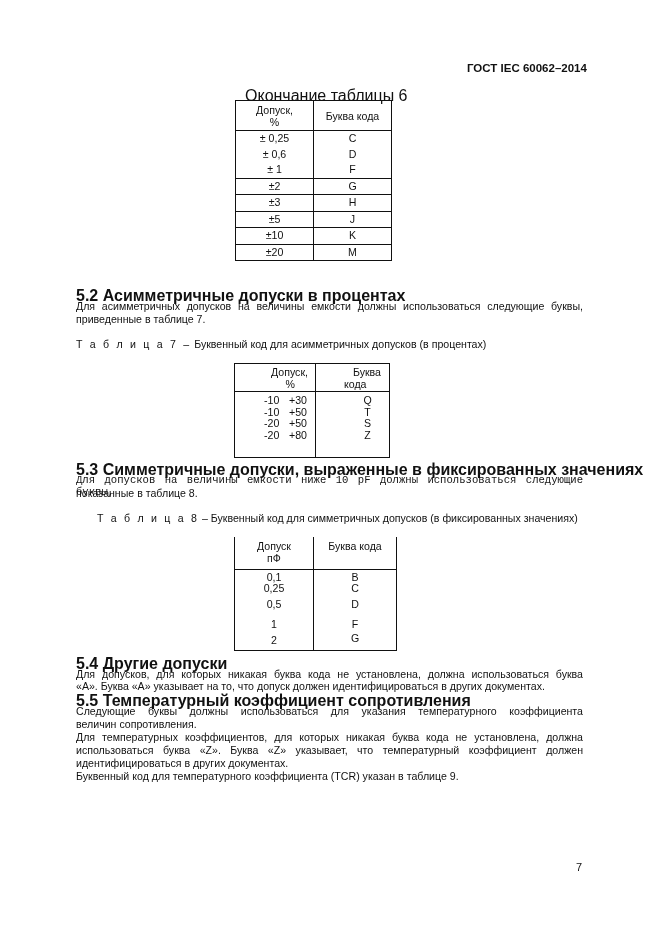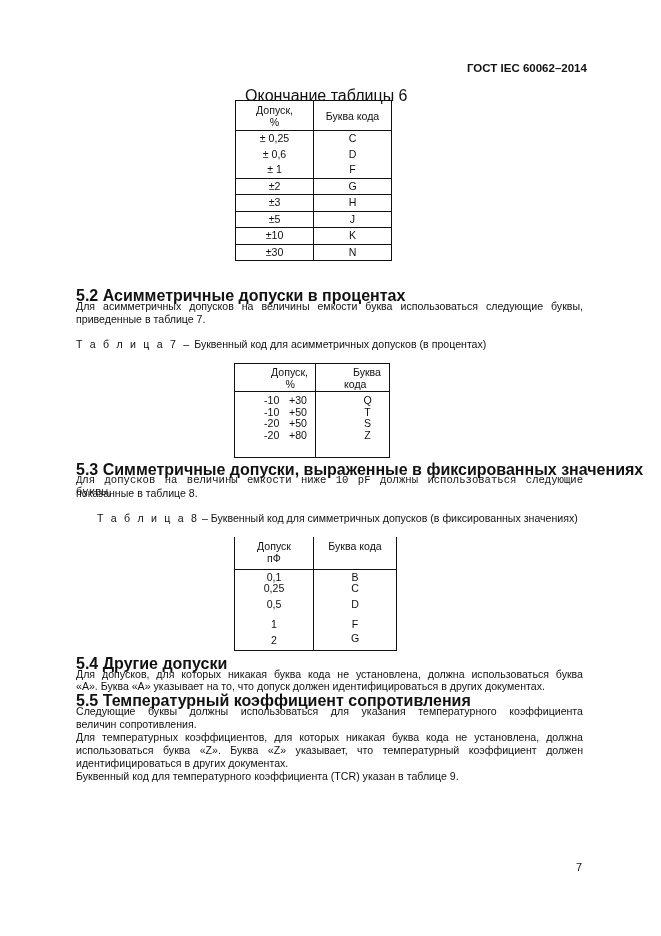--- a/index.html
+++ b/index.html
@@ -67,28 +67,28 @@
       </tr>
     <tr class="sep">
         <td class="c1">±5</td>
         <td>J</td>
       </tr>
     <tr class="sep">
         <td class="c1">±10</td>
         <td>K</td>
       </tr>
     <tr class="sep">
-        <td class="c1">±30</td>
-        <td>N</td>
+        <td class="c1">±20</td>
+        <td>M</td>
       </tr>
   </tbody>
 </table>
 
 <div class="abs heading" style="top:287px;">5.2  Асимметричные допуски в процентах</div>
-<div class="justify-line" style="left:76px; width:507px; top:300px;">Для асимметричных допусков на величины  емкости буква использоваться следующие буквы,</div>
+<div class="justify-line" style="left:76px; width:507px; top:300px;">Для асимметричных допусков на величины  емкости должны использоваться следующие буквы,</div>
 <div class="line" style="left:76px; top:313px;">приведенные в таблице 7.</div>
 
 <div class="line caption" style="left:76px; top:338px;">
   <span class="spaced">Т а б л и ц а  7 –</span>
   <span>Буквенный код для асимметричных допусков (в процентах)</span>
 </div>
 
 <table class="t7">
   <thead>
     <tr>

